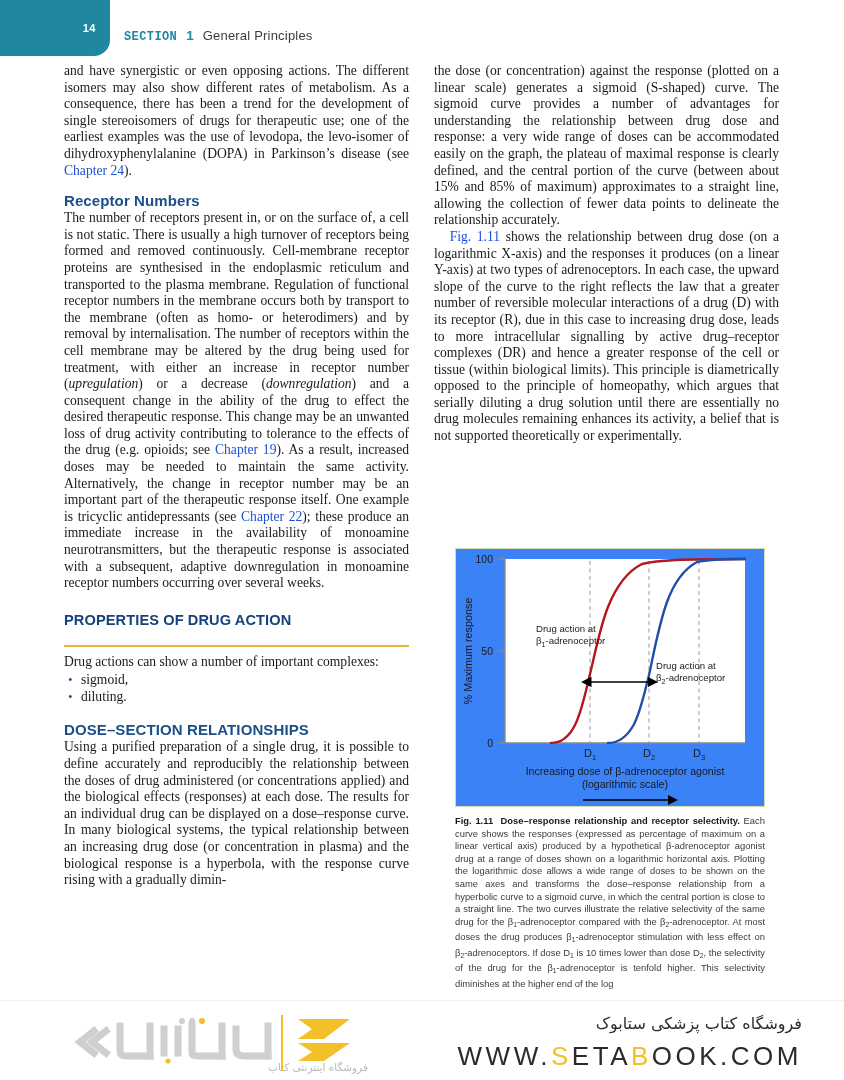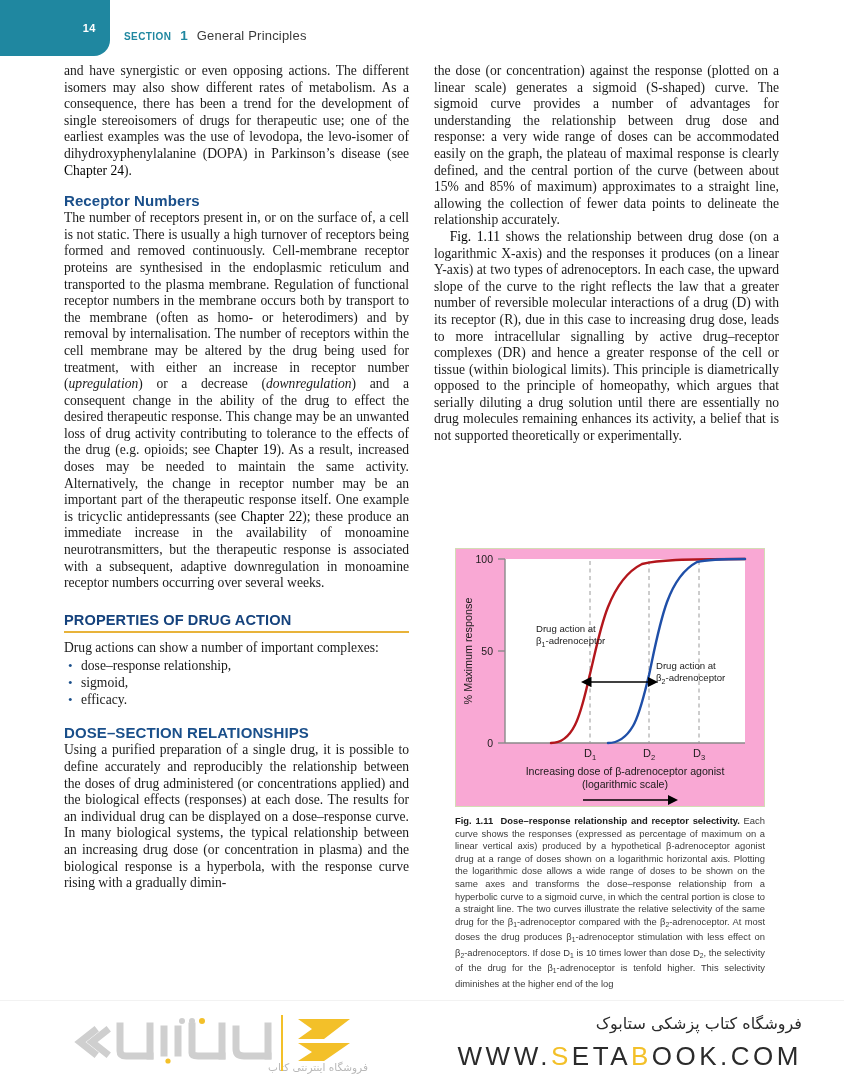--- a/index.html
+++ b/index.html
@@ -46,22 +46,23 @@
     top: 28px;
     height: 22px;
     display: flex;
     align-items: baseline;
     gap: 9px;
     font-family: "Liberation Sans", sans-serif;
   }
   #header-line .section-word {
     color: #1f87a0;
     font-weight: bold;
-    font-size: 10px;
+    font-size: 12px;
     letter-spacing: .4px;
+    font-family: Liberation Mono, monospace;
   }
   #header-line .section-num {
     color: #1f87a0;
     font-weight: bold;
     font-size: 13.5px;
   }
   #header-line .section-title {
     color: #3b3b3b;
     font-size: 13px;
     letter-spacing: .2px;
@@ -89,36 +90,36 @@
     font-size: 13.6px;
     line-height: 16.6px;
     text-align: justify;
     color: #1a1a1a;
     hyphens: manual;
   }
   p.body + p.body { text-indent: 1.15em; }
   p.noindent { text-indent: 0 !important; }
 
   a.xref, .xref {
-    color: #000000;
+    color: #1d4ed8;
     text-decoration: none;
   }
   .ital { font-style: italic; }
 
   h3.sub-heading {
     margin: 13px 0 1px 0;
     font-family: "Liberation Sans", sans-serif;
     font-weight: bold;
     font-size: 15px;
     color: #1a4f8a;
     letter-spacing: .1px;
   }
   h2.major-heading {
     margin: 20px 0 0 0;
-    padding-bottom: 3px;
+    padding-bottom: 17px;
     font-family: "Liberation Sans", sans-serif;
     font-weight: bold;
     font-size: 14.6px;
     color: #15427c;
     letter-spacing: .1px;
     border-bottom: 2.5px solid #e8b33a;
   }
   h2.major-heading + p.body { margin-top: 7px; }
 
   ul.bullets {
@@ -144,21 +145,21 @@
   
   #figure-block {
     position: absolute;
     left: 455px;
     top: 548px;
     width: 310px;
   }
   #figure-image {
     width: 310px;
     height: 259px;
-    background: #f9a8d4;
+    background: #3b82f6;
     position: relative;
     border: 1px solid #d3dcb4;
     box-sizing: border-box;
   }
   #figure-image svg { display: block; }
 
   #figure-caption {
     margin-top: 8px;
     width: 310px;
     font-family: "Liberation Sans", sans-serif;
@@ -248,23 +249,22 @@
 
     <h3 class="sub-heading">Receptor Numbers</h3>
 
     <p class="body noindent"><span>The number of receptors present in, or on the surface of, a cell is not static. There is usually a high turnover of receptors being formed and removed continuously. Cell-membrane receptor proteins are synthesised in the endoplasmic reticulum and transported to the plasma membrane. Regulation of functional receptor numbers in the membrane occurs both by transport to the membrane (often as homo- or heterodimers) and by removal by internalisation. The number of receptors within the cell membrane may be altered by the drug being used for treatment, with either an increase in receptor number (</span><span class="ital">upregulation</span><span>) or a decrease (</span><span class="ital">downregulation</span><span>) and a consequent change in the ability of the drug to effect the desired therapeutic response. This change may be an unwanted loss of drug activity contributing to tolerance to the effects of the drug (e.g. opioids; see </span><span class="xref">Chapter 19</span><span>). As a result, increased doses may be needed to maintain the same activity. Alternatively, the change in receptor number may be an important part of the therapeutic response itself. One example is tricyclic antidepressants (see </span><span class="xref">Chapter 22</span><span>); these produce an immediate increase in the availability of monoamine neurotransmitters, but the therapeutic response is associated with a subsequent, adaptive downregulation in monoamine receptor numbers occurring over several weeks.</span></p>
 
     <h2 class="major-heading">PROPERTIES OF DRUG ACTION</h2>
 
     <p class="body noindent">Drug actions can show a number of important complexes:</p>
 
     <ul class="bullets">
-      <li>dose–response relationship,</li>
       <li>sigmoid,</li>
-      <li>efficacy.</li>
+      <li>diluting.</li>
     </ul>
 
     <h3 class="sub-heading" style="margin-top:16px">DOSE–SECTION RELATIONSHIPS</h3>
 
     <p class="body noindent">Using a purified preparation of a single drug, it is possible to define accurately and reproducibly the relationship between the doses of drug administered (or concentrations applied) and the biological effects (responses) at each dose. The results for an individual drug can be displayed on a dose–response curve. In many biological systems, the typical relationship between an increasing drug dose (or concentration in plasma) and the biological response is a hyperbola, with the response curve rising with a gradually dimin-</p>
   </div>
 
   <div class="column" id="col-right">
 
     <p class="body noindent">the dose (or concentration) against the response (plotted on a linear scale) generates a sigmoid (S-shaped) curve. The sigmoid curve provides a number of advantages for understanding the relationship between drug dose and response: a very wide range of doses can be accommodated easily on the graph, the plateau of maximal response is clearly defined, and the central portion of the curve (between about 15% and 85% of maximum) approximates to a straight line, allowing the collection of fewer data points to delineate the relationship accurately.</p>

